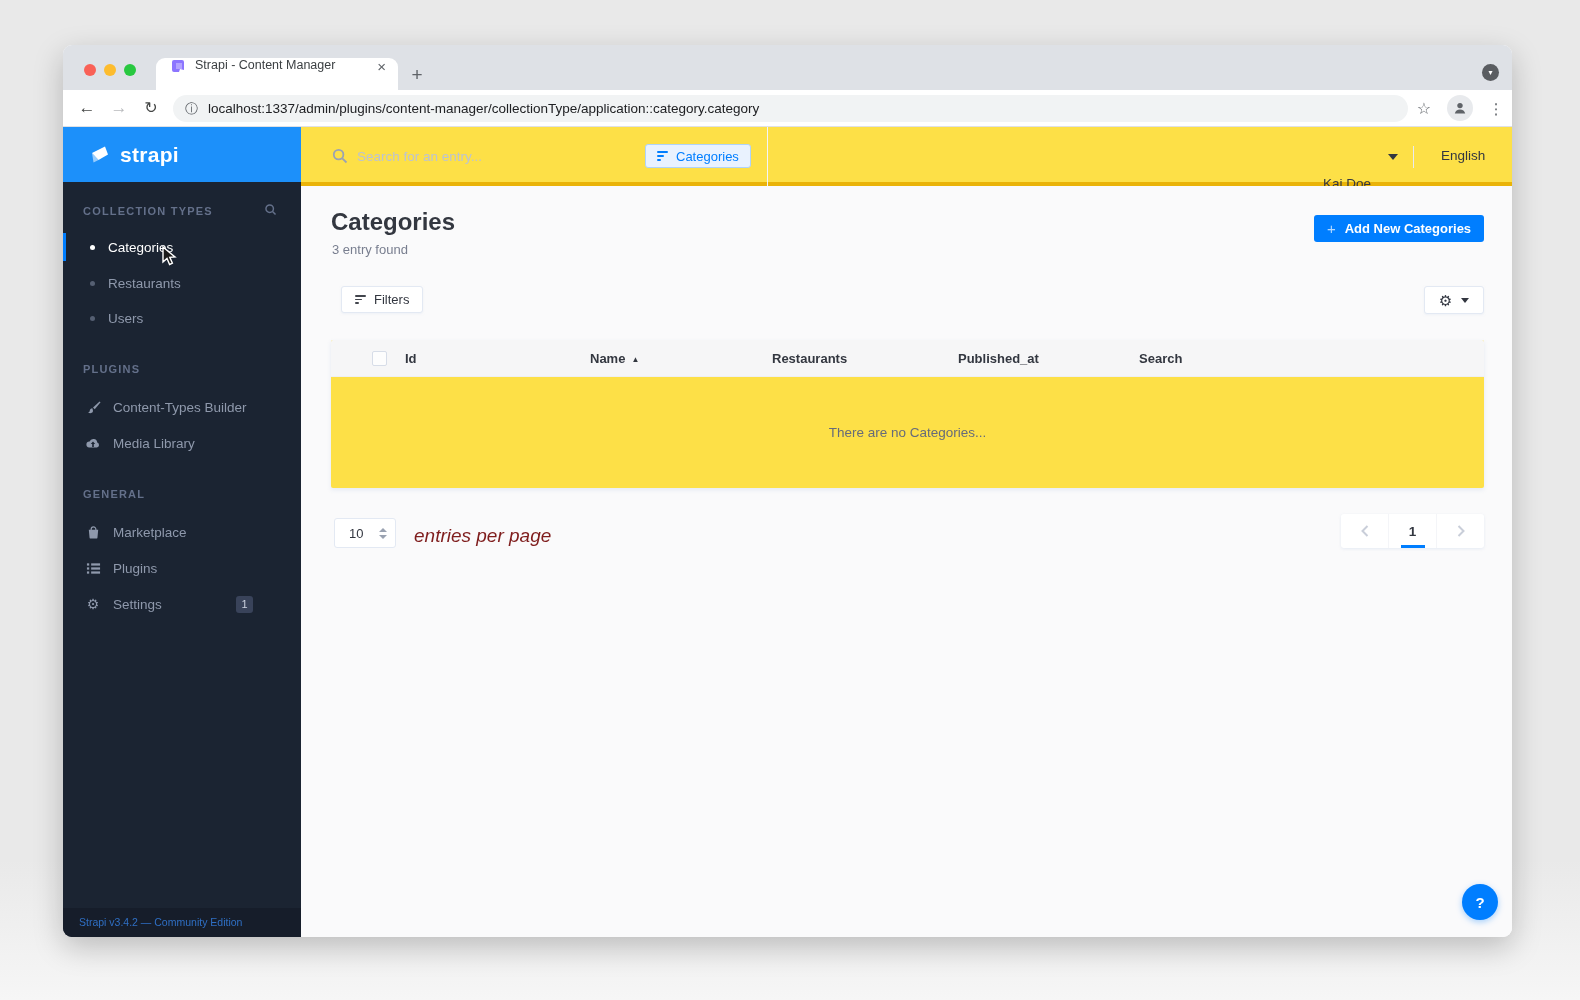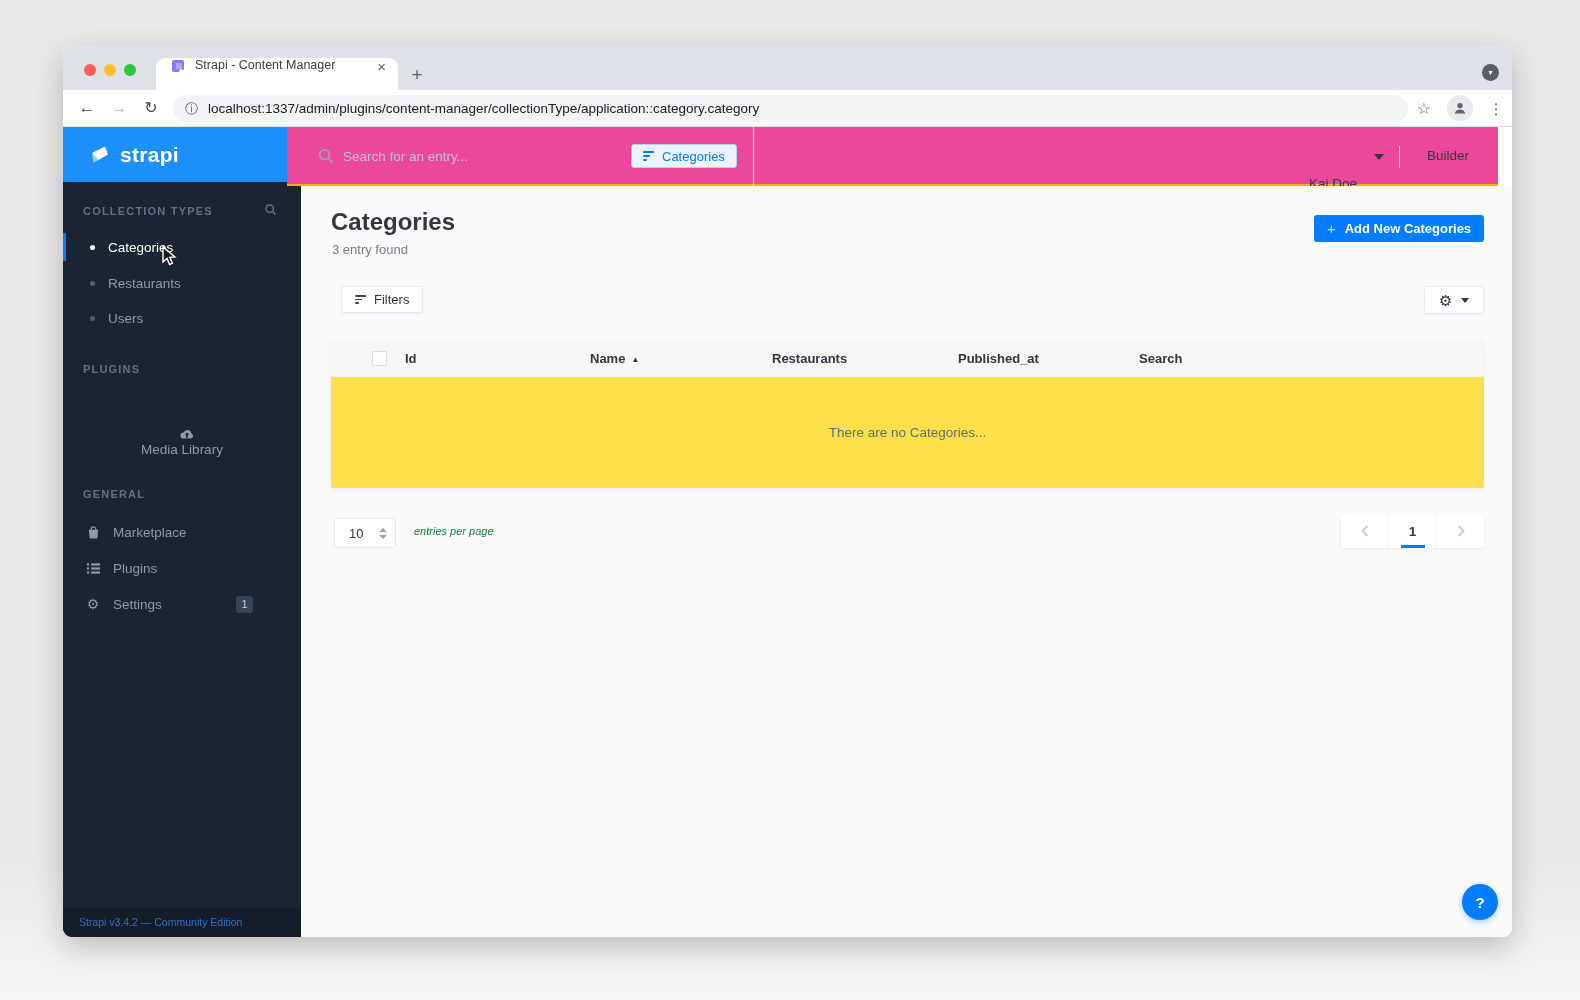--- a/index.html
+++ b/index.html
@@ -49,21 +49,21 @@
   .side-item.active { color:#fff; }
   .side-item.active .bullet { background:#fff; }
   .active-bar { position:absolute; left:0; top:3px; width:3px; height:28px; background:#007eff; }
   .side-icon { width:16px; height:16px; margin-left:22px; margin-right:12px; flex:none; display:flex; align-items:center; justify-content:center;
                color:#8f99ac; font-size:14px; }
   .badge { margin-left:auto; margin-right:48px; min-width:17px; height:17px; background:#39435a; color:#cdd3e0;
            font-size:11px; border-radius:3px; text-align:center; line-height:17px; padding:0 3px; }
   .side-footer { position:absolute; left:0; top:781px; width:238px; height:29px; background:#161d2a;
                  color:#2f6fc4; font-size:10.5px; line-height:29px; padding-left:16px; }
 
-  .main-header { position:absolute; left:224px; top:0; width:1211px; height:59px; background:#ec4899; border-bottom:2px solid #eab308; }
+  .main-header { position:absolute; left:238px; top:0; width:1211px; height:59px; background:#fde047; border-bottom:4px solid #eab308; }
   .search-icon { position:absolute; left:31px; top:21px; color:#9aa2b4; }
   .search-input { position:absolute; left:56px; top:15px; width:270px; height:28px; border:none; outline:none;
                   font-size:13.5px; color:#333740; font-family:"Liberation Sans",sans-serif; background:transparent; }
   .search-input::placeholder { color:#bcc3d1; }
   .chip { position:absolute; left:344px; top:17px; height:24px; padding:0 11px; background:#e9f2fe; border:1px solid #aed3fb;
           border-radius:3px; display:flex; align-items:center; color:#007eff; font-size:13px; }
   .filter-glyph { display:inline-block; width:11px; margin-right:8px; }
   .filter-glyph i { display:block; height:1.6px; background:currentColor; margin:2.2px 0; border-radius:1px; }
   .filter-glyph i:nth-child(1){ width:11px;} .filter-glyph i:nth-child(2){ width:7px;} .filter-glyph i:nth-child(3){ width:4px;}
   .header-vdiv { position:absolute; left:466px; top:0; width:1px; height:59px; background:#f3f4f8; }
@@ -100,21 +100,21 @@
   .sort-caret { display:inline-block; margin-left:6px; font-size:8px; color:#333740; vertical-align:1px; }
   .tbody-empty { position:absolute; left:0; top:37px; width:1153px; height:111px; display:flex; align-items:center;
                  justify-content:center; font-size:13.5px; color:#666b7a; }
 
   .pp-select { position:absolute; left:33px; top:332px; width:62px; height:30px; background:#fff; border:1px solid #e3e9f3;
                border-radius:3px; display:flex; align-items:center; cursor:pointer; }
   .pp-value { margin-left:14px; font-size:13px; color:#333740; }
   .stepper { margin-left:auto; margin-right:8px; display:flex; flex-direction:column; gap:3px; }
   .stp-up { width:0;height:0;border-left:4px solid transparent;border-right:4px solid transparent;border-bottom:4px solid #9aa2b1; }
   .stp-dn { width:0;height:0;border-left:4px solid transparent;border-right:4px solid transparent;border-top:4px solid #9aa2b1; }
-  .pp-label { position:absolute; left:113px; top:339px; font-size:11px; font-style:italic; color:#15803d; }
+  .pp-label { position:absolute; left:113px; top:339px; font-size:19px; font-style:italic; color:#7f1d1d; }
 
   .pager { position:absolute; left:1040px; top:328px; width:143px; height:34px; background:#fff; border-radius:3px;
            box-shadow:0 1px 3px rgba(227,233,243,.9); display:flex; }
   .pager-cell { flex:1; display:flex; align-items:center; justify-content:center; position:relative; }
   .pager-cell + .pager-cell { border-left:1px solid #f4f5f8; }
   .page-num { font-size:13.5px; font-weight:bold; color:#333740; }
   .page-underline { position:absolute; bottom:0; left:50%; transform:translateX(-50%); width:24px; height:3px; background:#007eff; }
   .chev { stroke:#c9ced9; stroke-width:2; fill:none; }
 
   .help-fab { position:absolute; left:1161px; top:698px; width:36px; height:36px; border-radius:50%; background:#007eff;
@@ -194,21 +194,30 @@
           <span>Restaurants</span>
         </div>
         <div class="side-item" style="top:174px;">
           <span class="bullet"></span>
           <span>Users</span>
         </div>
 
         <div class="side-heading" style="top:236px;">
           <span>PLUGINS</span>
         </div>
-        <div class="side-item" style="top:299px;flex-direction:column;">
+        <div class="side-item" style="top:263px;">
+          <span class="side-icon">
+            <svg width="15" height="15" viewBox="0 0 16 16">
+                <path d="M14.5 1.5 l-7 6.5 1.8 1.8 6.2-7.3 z" fill="#8f99ac"></path>
+                <path d="M6.8 8.8 c-1.6 0-2.6 1-2.8 2.6-.1 1-.9 1.6-1.8 1.8 1 .9 2.7 1.2 3.9.5 1.1-.6 1.6-1.8 1.2-3.1 z" fill="#8f99ac"></path>
+              </svg>
+          </span>
+          <span>Content-Types Builder</span>
+        </div>
+        <div class="side-item" style="top:299px;">
           <span class="side-icon">
             <svg width="16" height="16" viewBox="0 0 16 16">
                 <path d="M4.2 12.5 a3 3 0 0 1 .4-6 a4 4 0 0 1 7.7 1 a2.6 2.6 0 0 1-.4 5 z" fill="#8f99ac"></path>
                 <path d="M8 6.5 l2.2 2.6 h-1.4 v3 h-1.6 v-3 h-1.4 z" fill="#1b2432"></path>
               </svg>
           </span>
           <span>Media Library</span>
         </div>
 
         <div class="side-heading" style="top:361px;">
@@ -258,21 +267,21 @@
               <i></i>
               <i></i>
               <i></i>
             </span>
           <span>Categories</span>
         </div>
         <div class="header-vdiv"></div>
         <span class="user-name">Kai Doe</span>
         <span class="user-caret"></span>
         <span class="user-vdiv"></span>
-        <span class="language">Builder</span>
+        <span class="language">English</span>
       </div>
 
       <div class="content">
         <div class="page-title">Categories</div>
         <div class="page-subtitle">3 entry found</div>
         <button class="add-btn">
           <span class="plus">+</span>
           <span>Add New Categories</span>
         </button>
 

